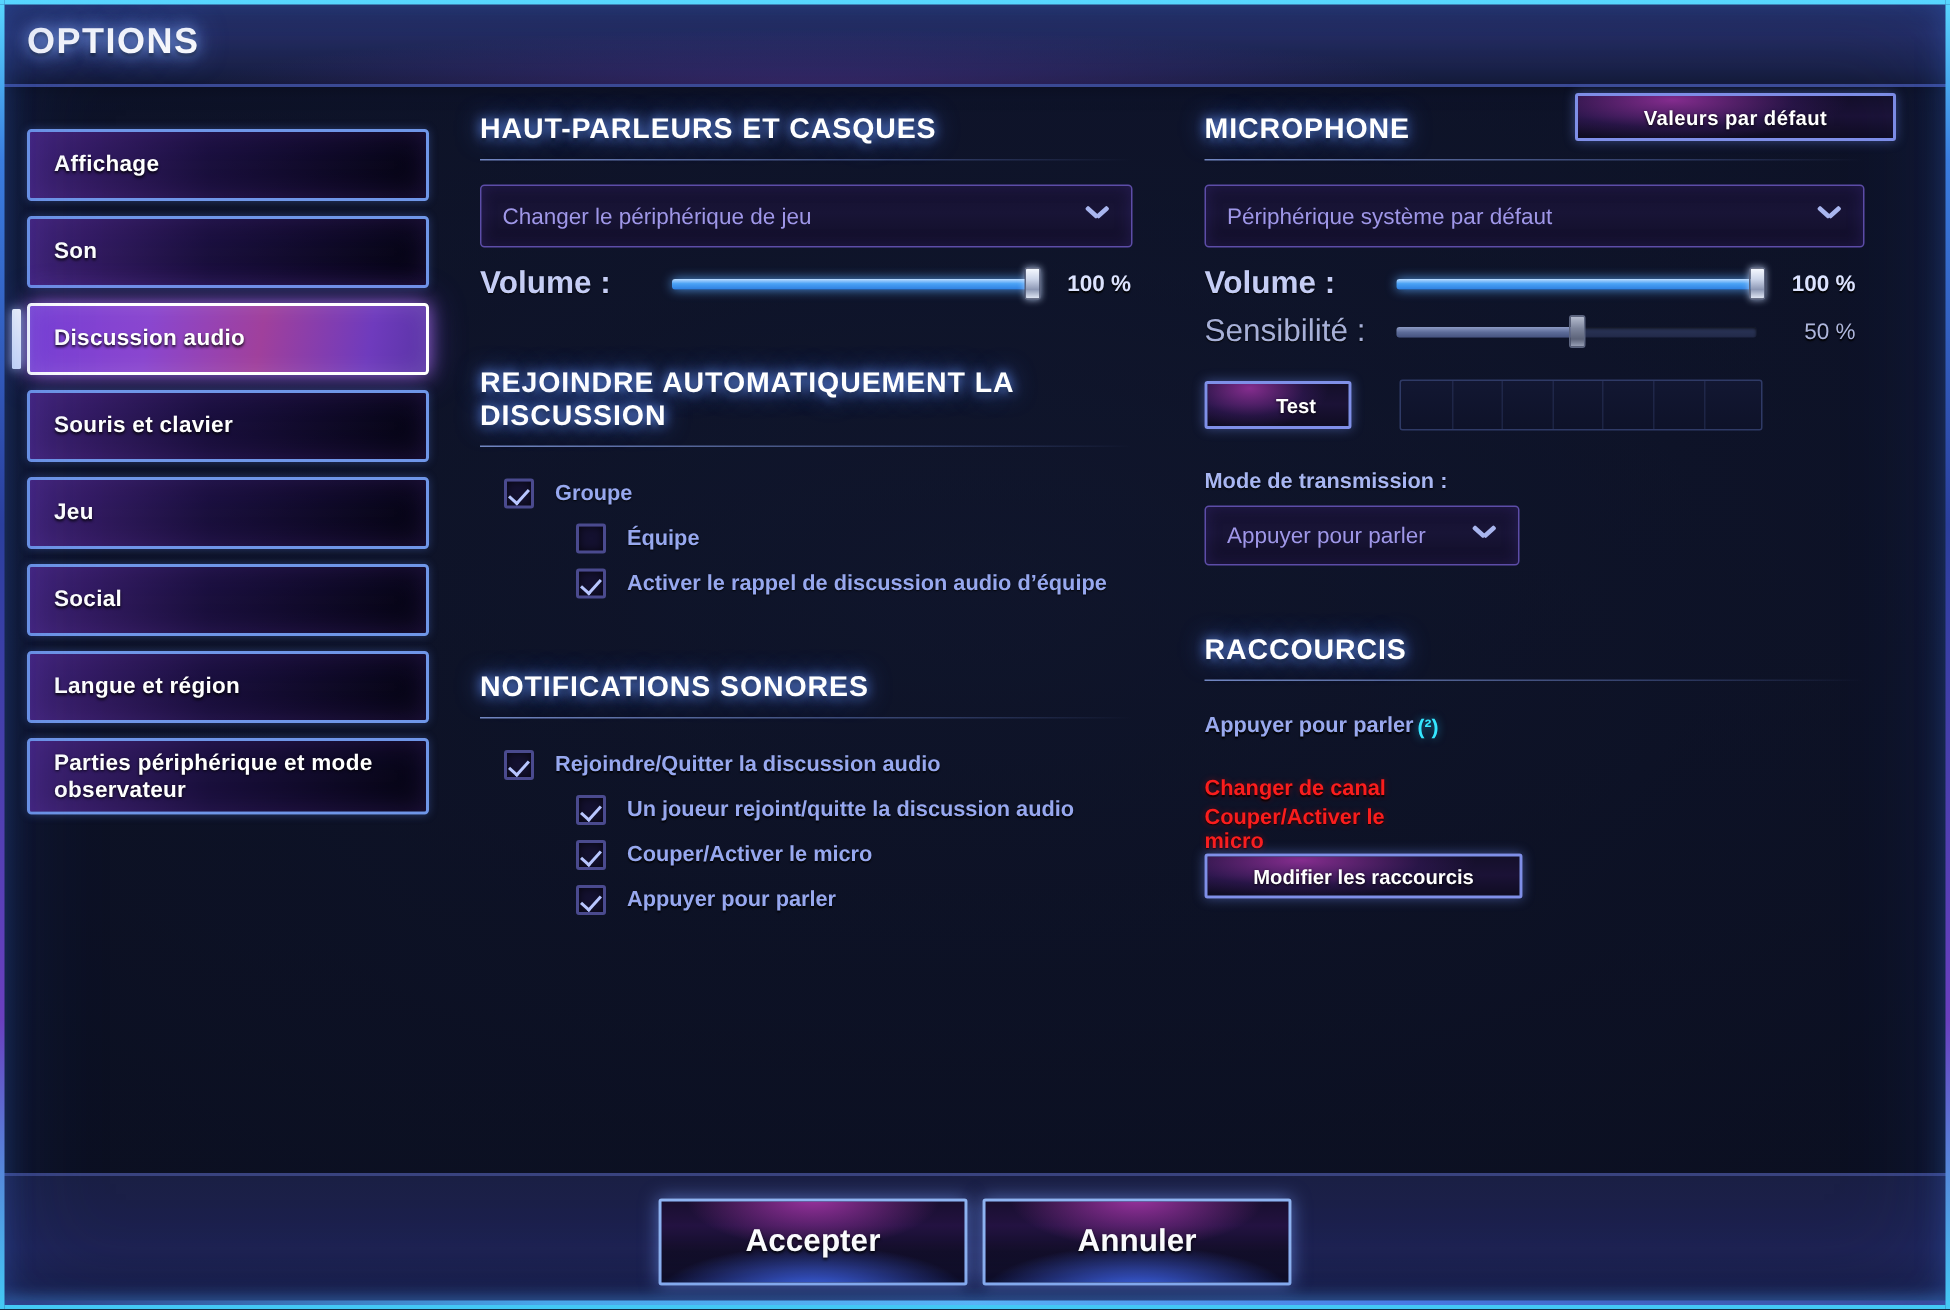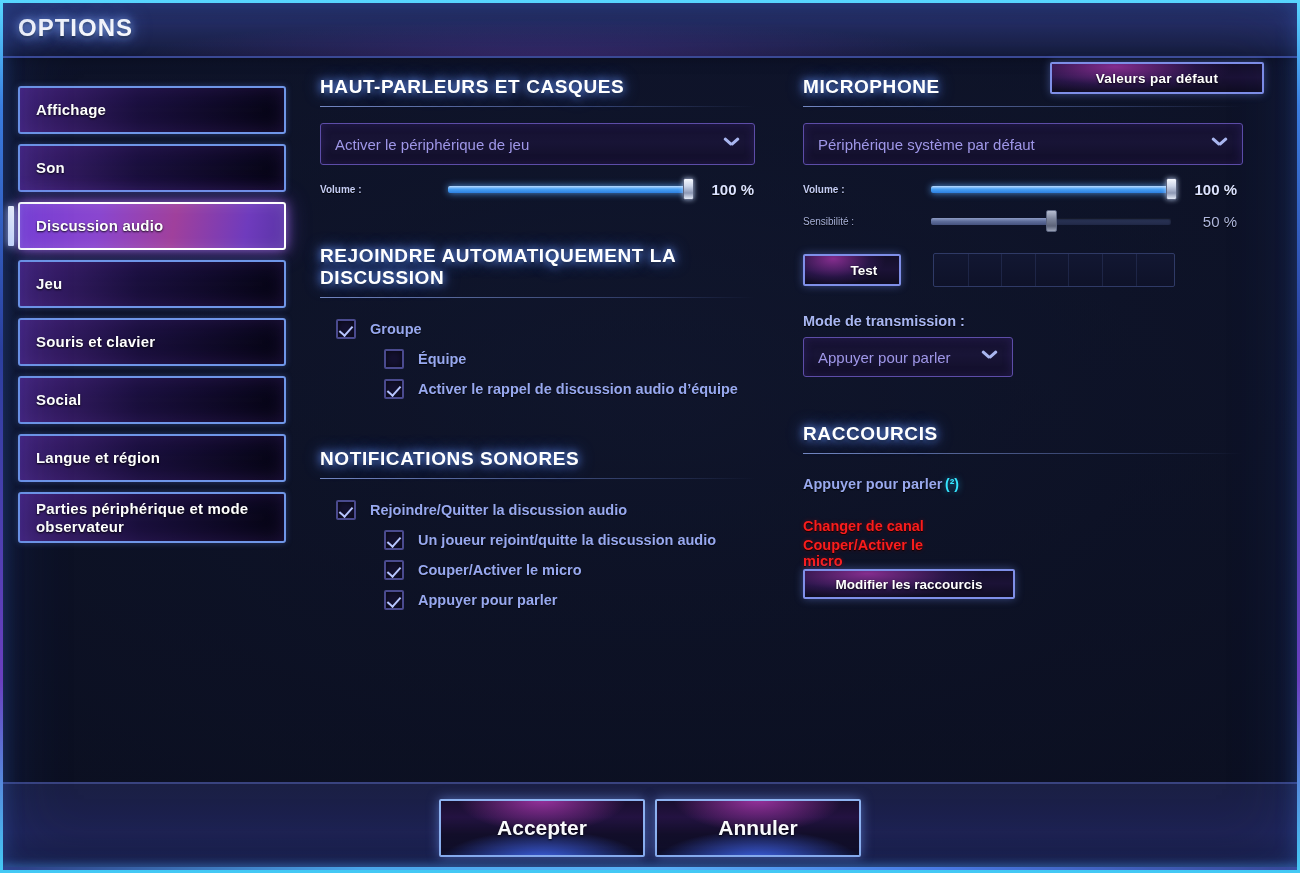--- a/index.html
+++ b/index.html
@@ -165,21 +165,21 @@
   .chev::before, .chev::after {
     content: ""; position: absolute; top: 4px;
     width: 10px; height: 3px; border-radius: 1px;
     background: #a9b6ef;
   }
   .chev::before { left: -1px; transform: rotate(42deg); }
   .chev::after  { left: 6px;  transform: rotate(-42deg); }
 
   
   .slider-row { display: flex; align-items: center; height: 28px; margin-top: 10px; }
-  .slider-label { width: 128px; font-size: 10px; color: #c5cdf5; font-weight: bold; text-shadow: 0 1px 1px #000; }
+  .slider-label { width: 128px; font-size: 21px; color: #c5cdf5; font-weight: bold; text-shadow: 0 1px 1px #000; }
   .slider-label.dim { color: #a7b0d8; font-weight: normal; }
   .track-wrap { position: relative; width: 240px; height: 20px; display: flex; align-items: center; }
   .track {
     position: absolute; left: 0; right: 0; height: 7px; border-radius: 2px;
     background: linear-gradient(180deg, #2b3558 0%, #222a49 100%);
     box-shadow: inset 0 1px 2px rgba(0,0,0,.7);
   }
   .fill {
     position: absolute; left: 0; height: 7px; border-radius: 2px;
     background: linear-gradient(180deg, #bcdcff 0%, #4aa2f5 45%, #2d7fe0 100%);
@@ -320,25 +320,25 @@
       <div class="nav-item">
         <div class="nav-inner"></div>
         <span class="nav-label">Son</span>
       </div>
       <div class="nav-item selected">
         <div class="nav-inner"></div>
         <span class="nav-label">Discussion audio</span>
       </div>
       <div class="nav-item">
         <div class="nav-inner"></div>
+        <span class="nav-label">Souris et clavier</span>
+      </div>
+      <div class="nav-item">
+        <div class="nav-inner"></div>
         <span class="nav-label">Jeu</span>
-      </div>
-      <div class="nav-item">
-        <div class="nav-inner"></div>
-        <span class="nav-label">Souris et clavier</span>
       </div>
       <div class="nav-item">
         <div class="nav-inner"></div>
         <span class="nav-label">Social</span>
       </div>
       <div class="nav-item">
         <div class="nav-inner"></div>
         <span class="nav-label">Langue et région</span>
       </div>
       <div class="nav-item">
@@ -355,21 +355,21 @@
           <span class="btn-label">Valeurs par défaut</span>
         </div>
       </div>
 
       <div class="col left">
 
         <div class="section-head">HAUT-PARLEURS ET CASQUES</div>
         <div class="section-rule"></div>
 
         <div class="dropdown">
-          <span class="dd-text">Activer le périphérique de jeu</span>
+          <span class="dd-text">Changer le périphérique de jeu</span>
           <span class="chev"></span>
         </div>
 
         <div class="slider-row">
           <span class="slider-label">Volume :</span>
           <span class="track-wrap">
             <span class="track"></span>
             <span class="fill" style="width:100%"></span>
             <span class="knob" style="left:100%"></span>
           </span>

